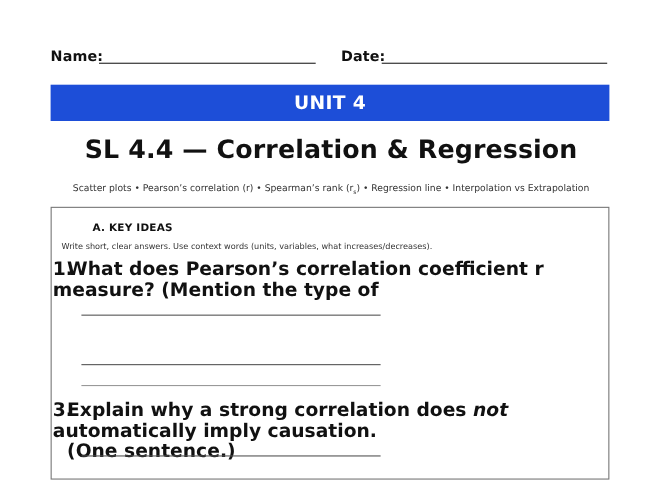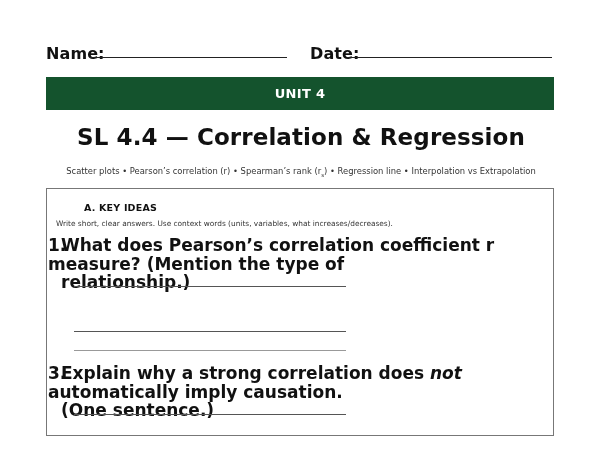--- a/index.html
+++ b/index.html
@@ -18,43 +18,43 @@
     .header-row {
       position: absolute;
       top: 42px;
       left: 46px;
       width: 508px;
       height: 18px;
     }
     .field-label {
       position: absolute;
       top: 2px;
-      font-size: 16px;
+      font-size: 13px;
       font-weight: bold;
       color: #111;
       letter-spacing: 0.1px;
     }
     .field-line {
       position: absolute;
       top: 15px;
       height: 0;
       border-top: 1.2px solid #222;
     }
     .unit-banner {
       position: absolute;
       top: 77px;
       left: 46px;
       width: 508px;
       height: 33px;
-      background: #14532d;
+      background: #1d4ed8;
       color: #ffffff;
       display: flex;
       align-items: center;
       justify-content: center;
-      font-size: 13px;
+      font-size: 17px;
       font-weight: bold;
       letter-spacing: 0.3px;
     }
     .page-title {
       position: absolute;
       top: 124px;
       left: 0;
       width: 602px;
       text-align: center;
       font-size: 23px;
@@ -154,21 +154,20 @@
 <div class="page-title">SL 4.4 — Correlation &amp; Regression</div>
 
 <div class="topics"><span>Scatter plots • Pearson’s correlation (r) • Spearman’s rank (r</span><sub>s</sub><span>) • Regression line • Interpolation vs Extrapolation</span></div>
 
 <div class="section-box">
   <div class="section-title">A. KEY IDEAS</div>
   <div class="section-instructions">Write short, clear answers. Use context words (units, variables, what increases/decreases).</div>
 
   <div class="question" style="top:47px;">
     <span class="qnum">1.</span><span class="qbody">What does Pearson’s correlation coefficient r measure? (Mention the type of</span>
-    <span class="qcont">relationship.)</span>
   </div>
   <div class="answer-line" style="top:97px;"></div>
 
   <div class="answer-line" style="top:142px;"></div>
   <div class="answer-line light" style="top:161px;"></div>
 
   <div class="question" style="top:175px;">
     <span class="qnum">3.</span><span class="qbody"><span>Explain why a strong correlation does </span><em>not</em><span> automatically imply causation.</span></span>
     <span class="qcont">(One sentence.)</span>
   </div>

